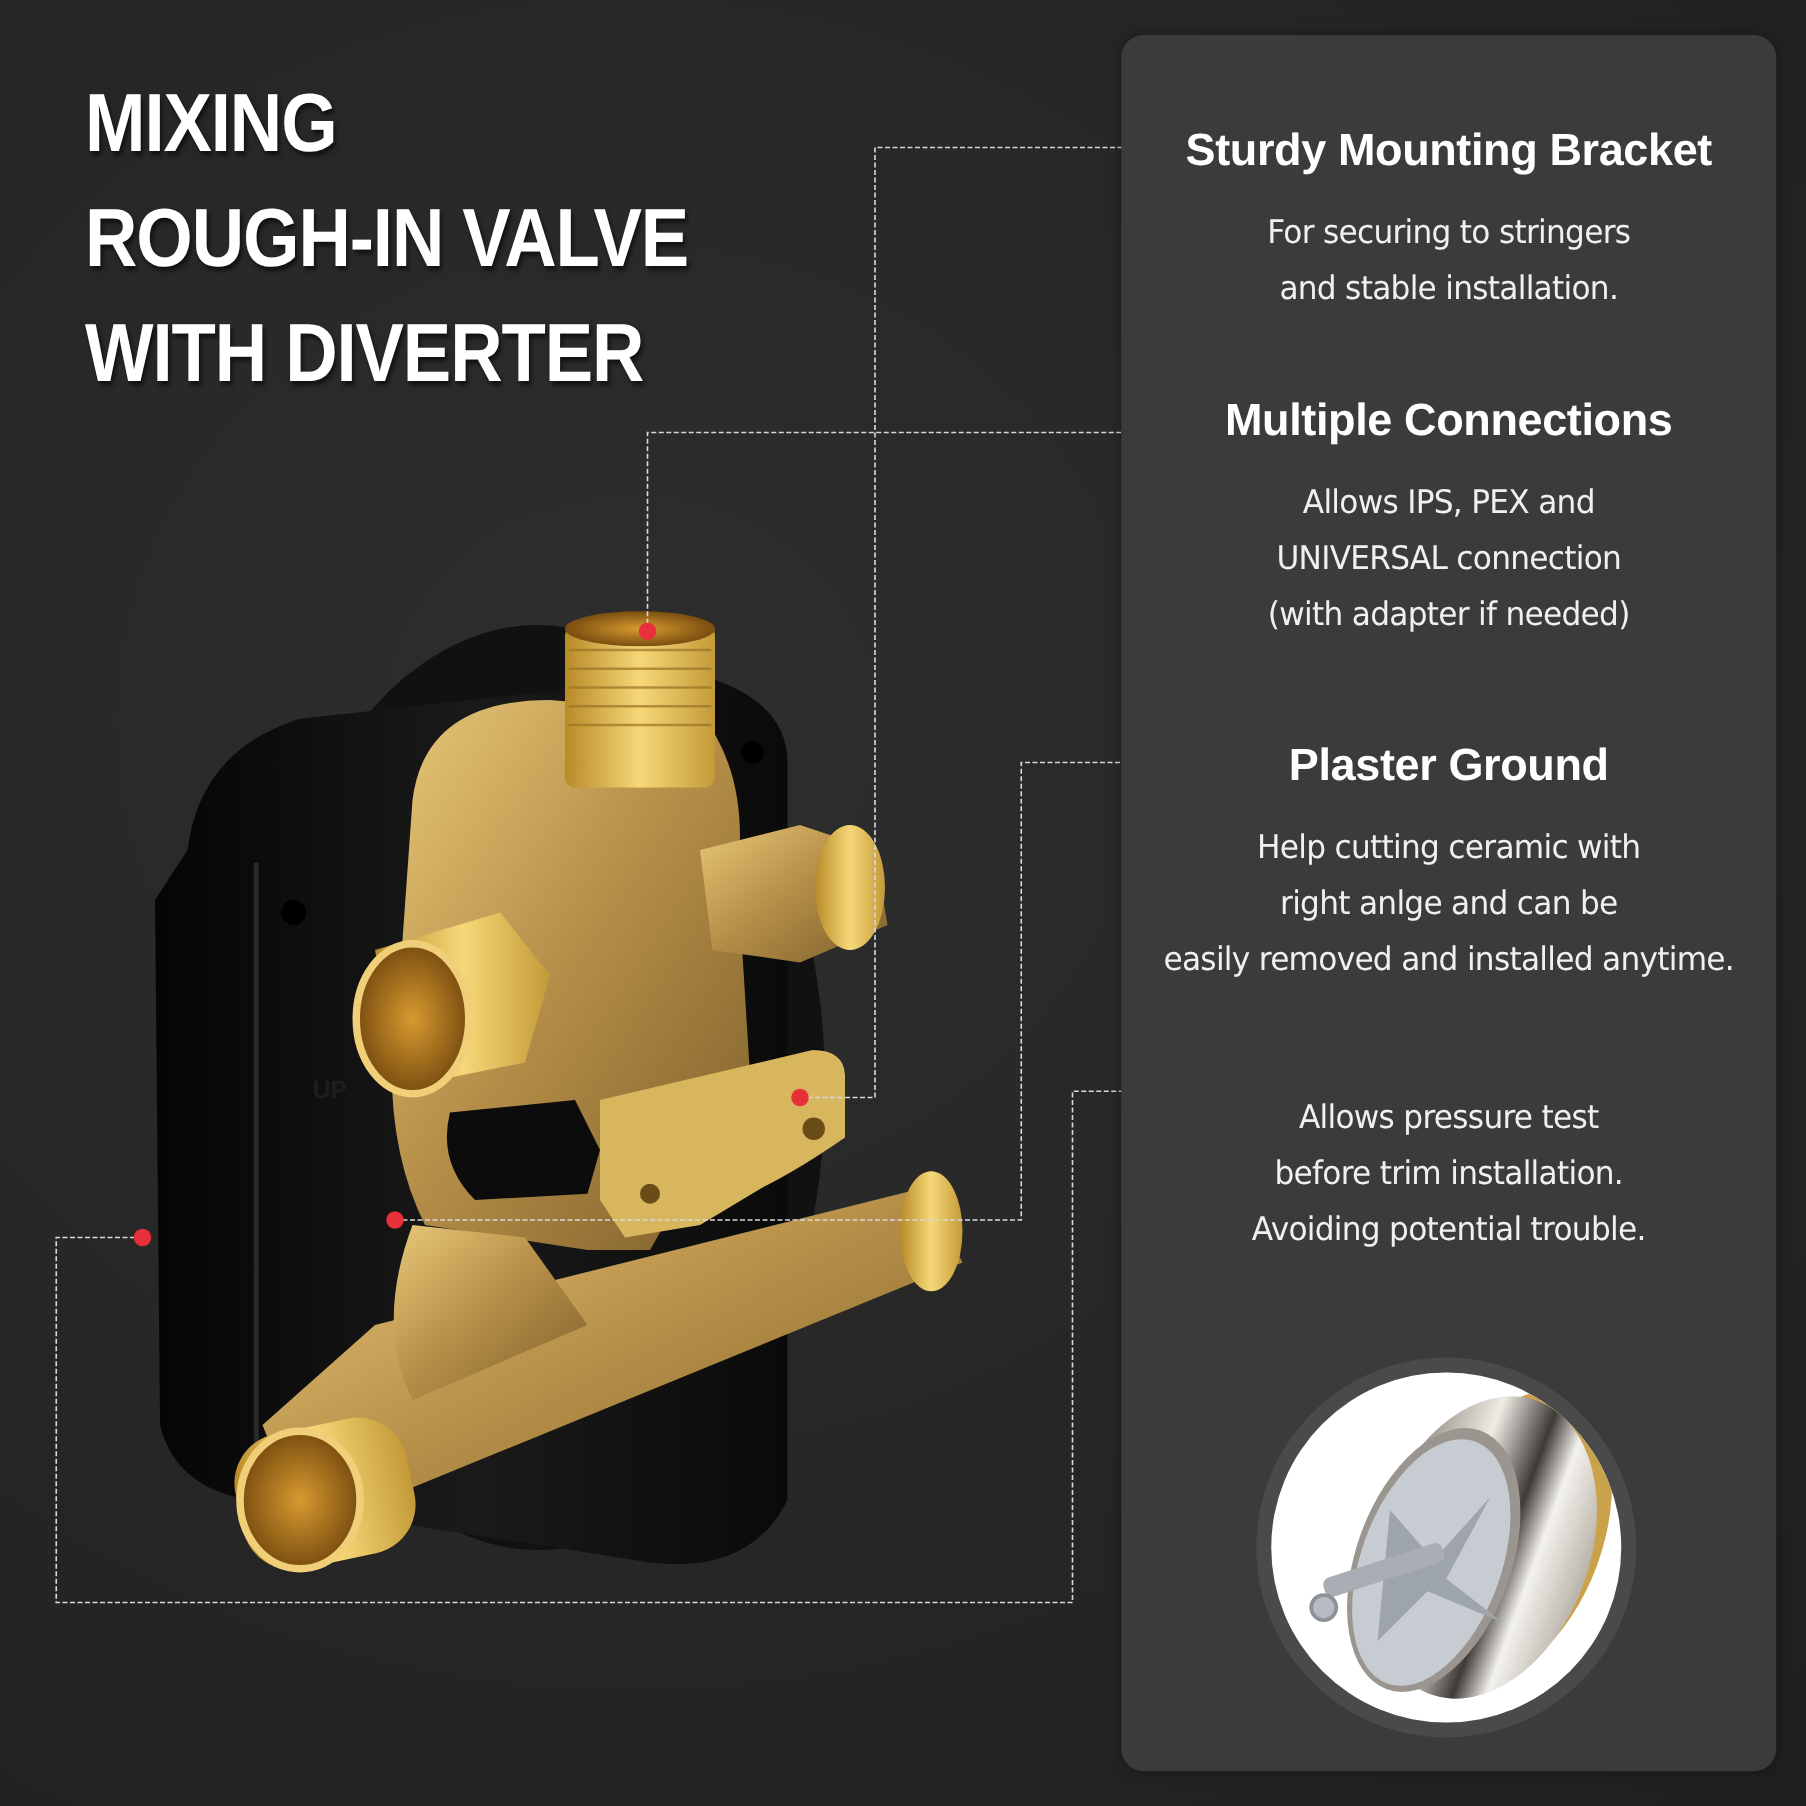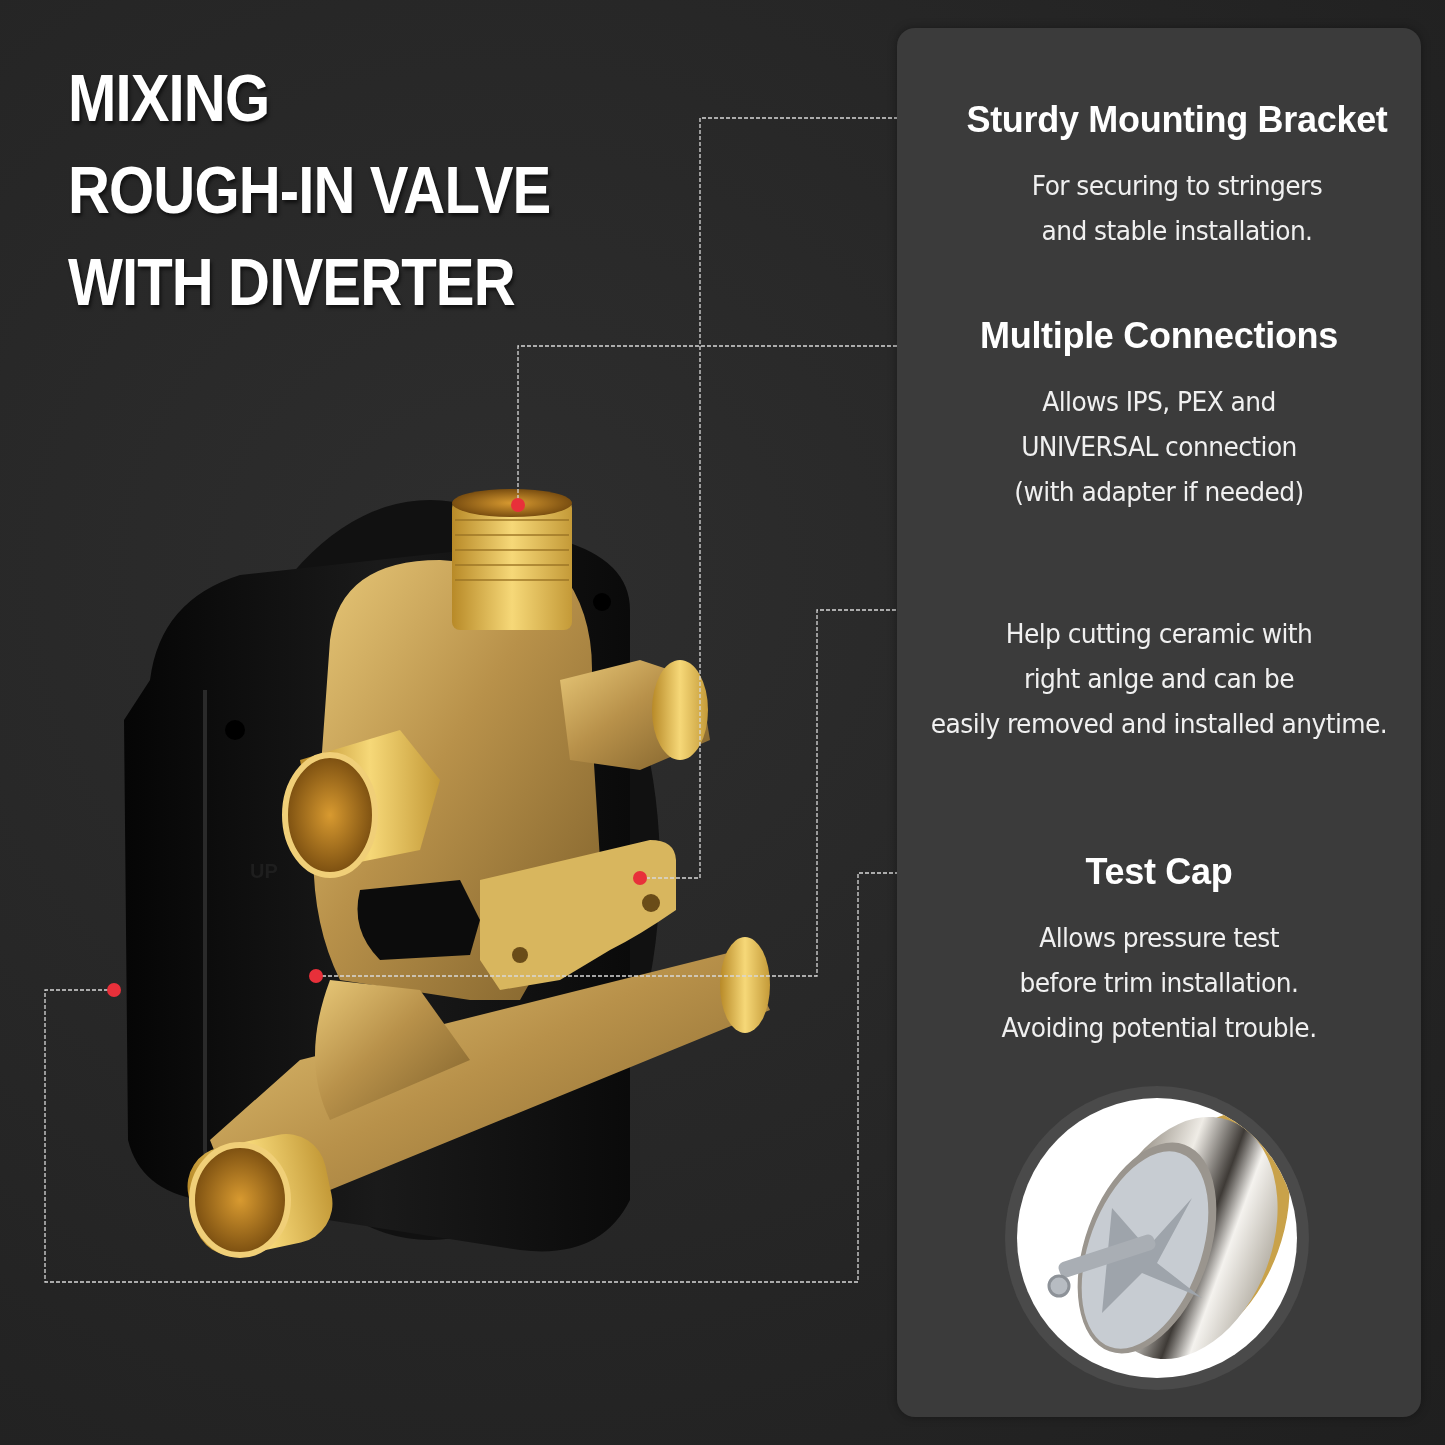--- a/index.html
+++ b/index.html
@@ -25,21 +25,21 @@
   .feature h2 {
     margin:0; font-family:"Liberation Sans", sans-serif; font-weight:bold;
     font-size:36px; line-height:44px; letter-spacing:-0.3px;
   }
   .feature p {
     margin:22px 0 0 0; font-family:"DejaVu Sans", sans-serif; font-weight:normal;
     font-size:26px; line-height:45px; color:#f0f0f0; letter-spacing:-0.6px;
     transform: scaleX(0.96);
   }
   .feature p span { display:block; white-space:nowrap; }
-  .f1 { top:70px;padding-left:18px; } .f2 { top:286px; } .f3 { top:562px; } .f4 { top:822px; }
+  .f1 { top:70px; } .f2 { top:286px; } .f3 { top:562px; } .f4 { top:822px; }
   .cap-wrap {
     position:absolute; left:108px; top:1058px; width:304px; height:304px;
     border-radius:50%; background:#4a4a4a;
   }
   .cap-inner {
     position:absolute; left:12px; top:12px; width:280px; height:280px;
     border-radius:50%; background:#ffffff; overflow:hidden;
   }
   .leaders { position:absolute; left:0; top:0; width:1445px; height:1445px; pointer-events:none; }
   .dot { position:absolute; width:14px; height:14px; border-radius:50%; background:#e8303a; margin:-7px 0 0 -7px; }
@@ -143,28 +143,28 @@
   </div>
   <div class="feature f2">
     <h2>Multiple Connections</h2>
     <p>
       <span>Allows IPS, PEX and</span>
       <span>UNIVERSAL connection</span>
       <span>(with adapter if needed)</span>
     </p>
   </div>
   <div class="feature f3">
+    <h2>Plaster Ground</h2>
     <p>
       <span>Help cutting ceramic with</span>
       <span>right anlge and can be</span>
       <span>easily removed and installed anytime.</span>
     </p>
   </div>
   <div class="feature f4">
-    <h2>Test Cap</h2>
     <p>
       <span>Allows pressure test</span>
       <span>before trim installation.</span>
       <span>Avoiding potential trouble.</span>
     </p>
   </div>
 
   <div class="cap-wrap">
     <div class="cap-inner">
       <svg width="280" height="280" viewBox="0 0 280 280" xmlns="http://www.w3.org/2000/svg">

